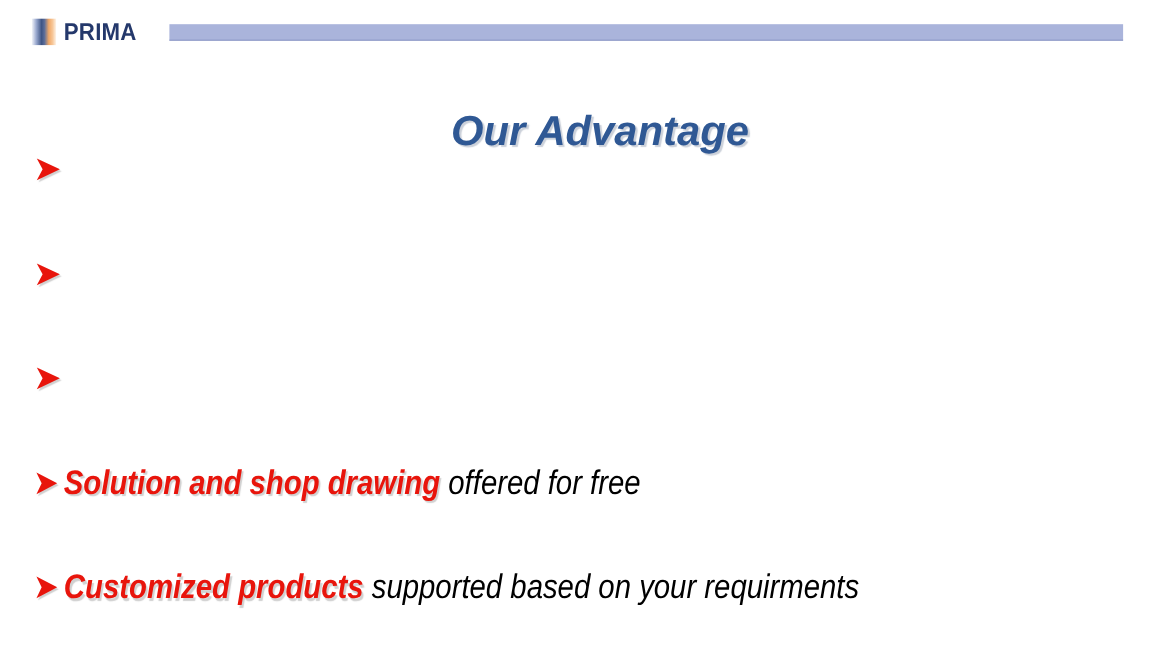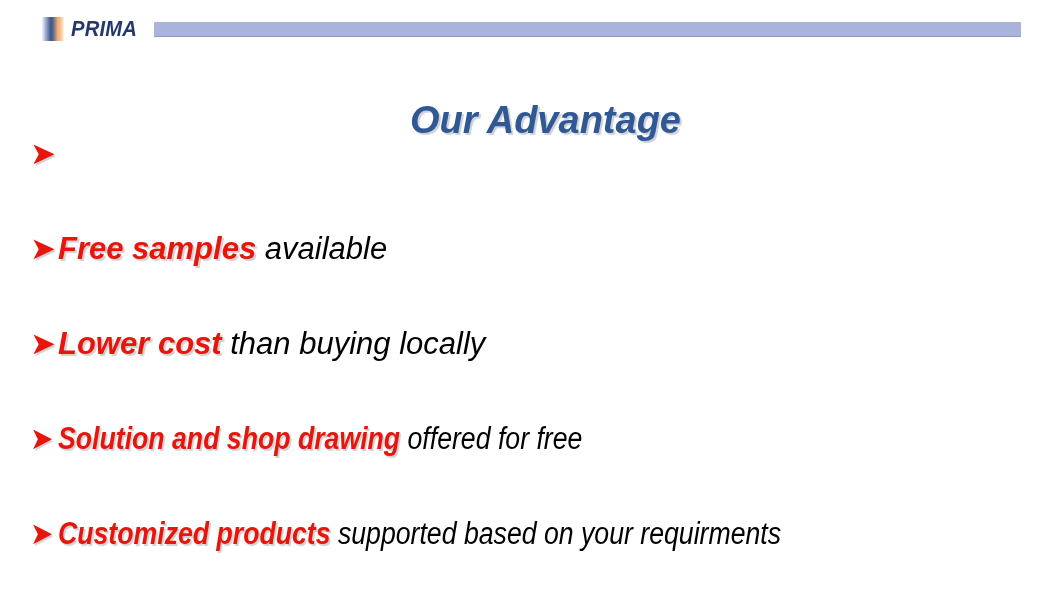--- a/index.html
+++ b/index.html
@@ -18,26 +18,25 @@
   
   .header {
     position: absolute;
     top: 0;
     left: 0;
     width: 1059px;
     height: 50px;
   }
   .logo-block {
     position: absolute;
-    left: 42px;
+    left: 29px;
     top: 16px;
     display: flex;
     align-items: center;
     height: 26px;
-    font-style: italic;
   }
   .logo-mark {
     width: 22px;
     height: 24px;
     margin-right: 7px;
     background: linear-gradient(to right,
         #f2f4f9 0%,
         #9aa9cf 18%,
         #3e5484 40%,
         #5d6e99 52%,
@@ -144,26 +143,24 @@
 <div class="slide-title">Our Advantage</div>
 
 <div class="bullet-list">
 
   <div class="bullet-row">
     <span class="bullet-marker">➤</span>
   </div>
 
   <div class="bullet-row">
     <span class="bullet-marker">➤</span>
-    <span class="bullet-text"><span class="hl">Free samples</span><span class="rest"> available</span></span>
   </div>
 
   <div class="bullet-row">
     <span class="bullet-marker">➤</span>
-    <span class="bullet-text"><span class="hl">Lower cost</span><span class="rest"> than buying locally</span></span>
   </div>
 
   <div class="bullet-row condensed">
     <span class="bullet-marker">➤</span>
     <span class="bullet-text"><span class="hl">Solution and shop drawing</span><span class="rest"> offered for free</span></span>
   </div>
 
   <div class="bullet-row condensed">
     <span class="bullet-marker">➤</span>
     <span class="bullet-text"><span class="hl">Customized products</span><span class="rest"> supported based on your requirments</span></span>

